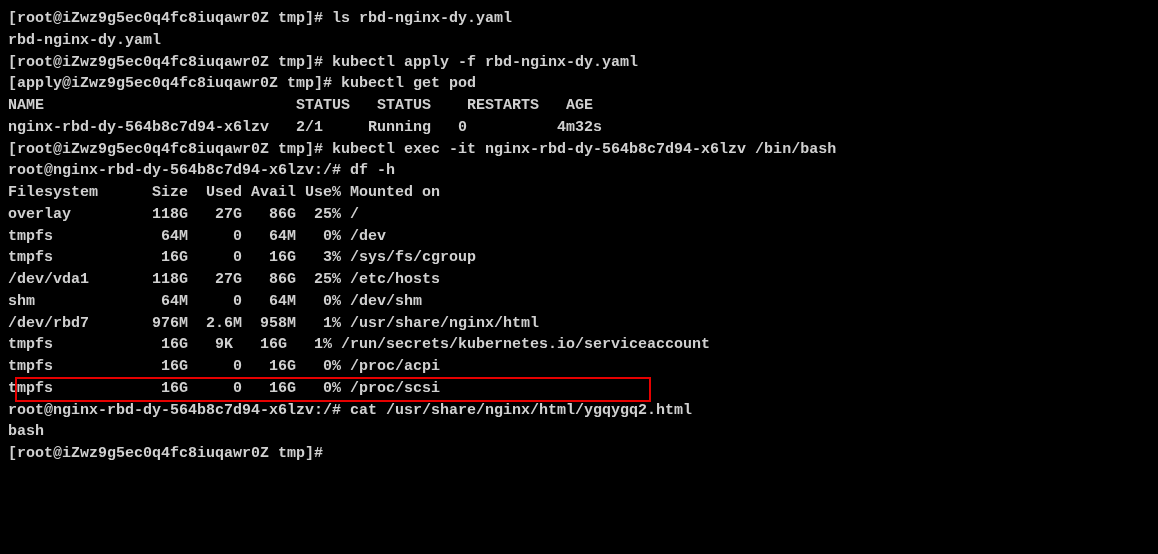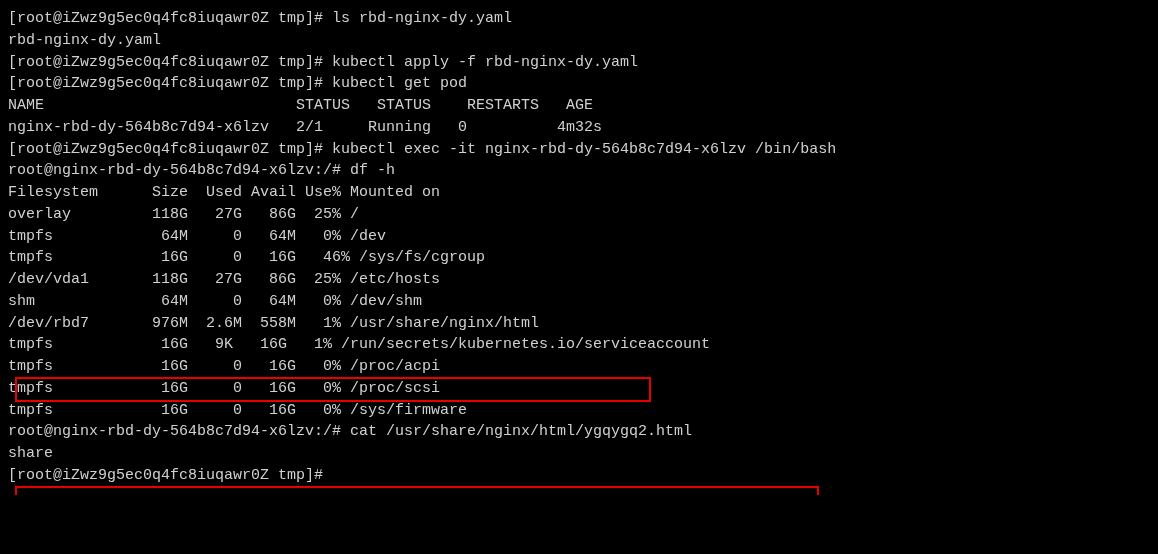--- a/index.html
+++ b/index.html
@@ -8,20 +8,21 @@
       background-color: #000000;
       color: #d0d0d0;
       font-family: "Courier New", Consolas, monospace;
       font-size: 15px;
       line-height: 1.45;
       width: 1158px;
       box-sizing: border-box;
     }
     .line {
       white-space: pre;
+      font-weight: bold;
     }
     .highlight-box-1 {
       position: absolute;
       border: 2px solid #e60000;
       pointer-events: none;
       left: 7px;
       top: 369px;
       width: 632px;
       height: 21px;
     }
@@ -38,35 +39,34 @@
       position: relative;
     }
   </style>
 </head>
 <body>
 
 <div class="container">
   <div class="line">[root@iZwz9g5ec0q4fc8iuqawr0Z tmp]# ls rbd-nginx-dy.yaml</div>
   <div class="line">rbd-nginx-dy.yaml</div>
   <div class="line">[root@iZwz9g5ec0q4fc8iuqawr0Z tmp]# kubectl apply -f rbd-nginx-dy.yaml</div>
-  <div class="line">[root@iZwz9g5ec0q4fc8iuqawr0Z tmp]# kubectl get pod</div>
+  <div class="line">[apply@iZwz9g5ec0q4fc8iuqawr0Z tmp]# kubectl get pod</div>
   <div class="line">NAME                            STATUS   STATUS    RESTARTS   AGE</div>
   <div class="line">nginx-rbd-dy-564b8c7d94-x6lzv   2/1     Running   0          4m32s</div>
   <div class="line">[root@iZwz9g5ec0q4fc8iuqawr0Z tmp]# kubectl exec -it nginx-rbd-dy-564b8c7d94-x6lzv /bin/bash</div>
   <div class="line">root@nginx-rbd-dy-564b8c7d94-x6lzv:/# df -h</div>
   <div class="line">Filesystem      Size  Used Avail Use% Mounted on</div>
   <div class="line">overlay         118G   27G   86G  25% /</div>
   <div class="line">tmpfs            64M     0   64M   0% /dev</div>
-  <div class="line">tmpfs            16G     0   16G   46% /sys/fs/cgroup</div>
+  <div class="line">tmpfs            16G     0   16G   3% /sys/fs/cgroup</div>
   <div class="line">/dev/vda1       118G   27G   86G  25% /etc/hosts</div>
   <div class="line">shm              64M     0   64M   0% /dev/shm</div>
-  <div class="line">/dev/rbd7       976M  2.6M  558M   1% /usr/share/nginx/html</div>
+  <div class="line">/dev/rbd7       976M  2.6M  958M   1% /usr/share/nginx/html</div>
   <div class="line">tmpfs            16G   9K   16G   1% /run/secrets/kubernetes.io/serviceaccount</div>
   <div class="line">tmpfs            16G     0   16G   0% /proc/acpi</div>
   <div class="line">tmpfs            16G     0   16G   0% /proc/scsi</div>
-  <div class="line">tmpfs            16G     0   16G   0% /sys/firmware</div>
   <div class="line">root@nginx-rbd-dy-564b8c7d94-x6lzv:/# cat /usr/share/nginx/html/ygqygq2.html</div>
-  <div class="line">share</div>
+  <div class="line">bash</div>
   <div class="line">[root@iZwz9g5ec0q4fc8iuqawr0Z tmp]# </div>
 
   <div class="highlight-box-1"></div>
   <div class="highlight-box-2"></div>
 </div>
 
 </body></html>

